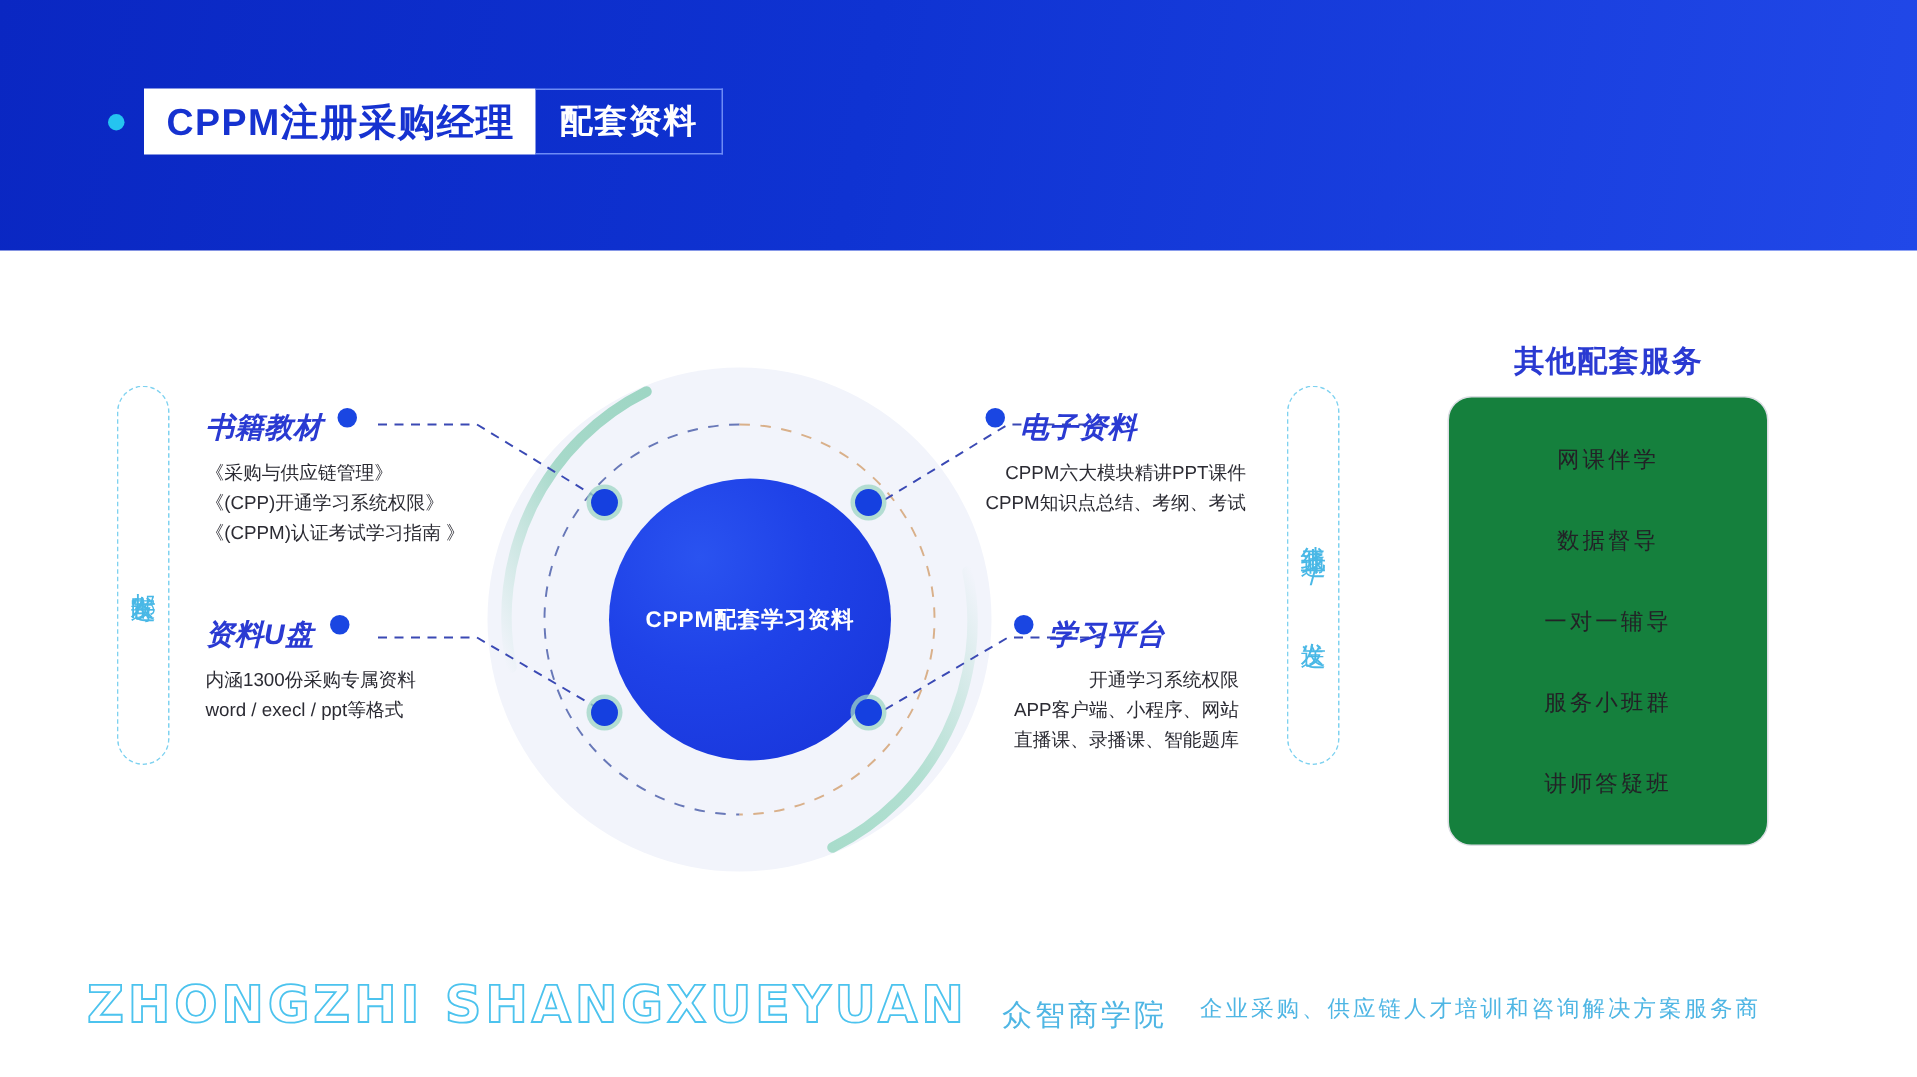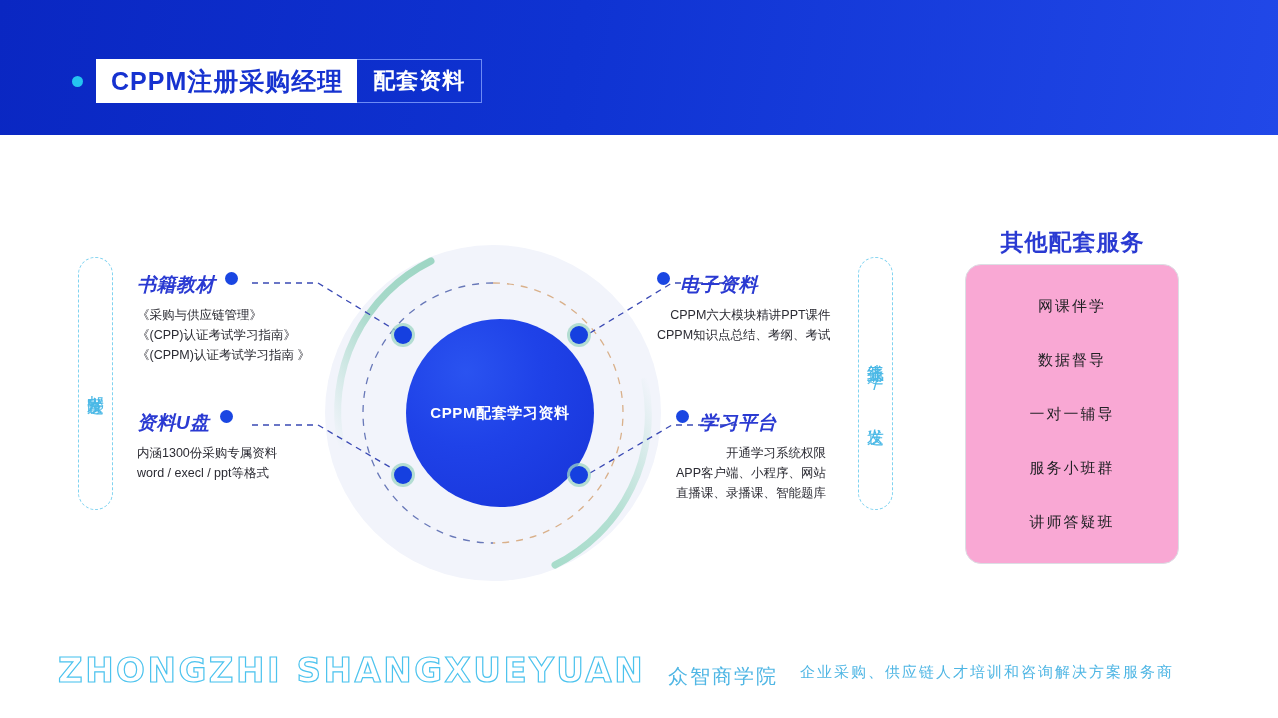--- a/index.html
+++ b/index.html
@@ -10,21 +10,21 @@
     width: 1278px; height: 718px;
     position: relative;
     overflow: hidden;
     font-family: "Liberation Sans", "DejaVu Sans", sans-serif;
     -webkit-font-smoothing: antialiased;
   }
 
   
   .header {
     position: absolute; left: 0; top: 0;
-    width: 1278px; height: 135px;
+    width: 1278px; height: 167px;
     background: linear-gradient(100deg, #0a27c2 0%, #0f33d2 45%, #2148e8 100%);
   }
   .header-bullet {
     position: absolute; left: 72px; top: 76px;
     width: 11px; height: 11px; border-radius: 50%;
     background: #25c4f0;
   }
   .title-wrap {
     position: absolute; left: 96px; top: 59px;
     display: flex; align-items: stretch; height: 44px;
@@ -117,27 +117,27 @@
 
   .blk-books    { left: 137px; top: 117px; }
   .blk-usb      { left: 137px; top: 255px; }
   .blk-elec     { left: 657px; top: 117px; }
   .blk-platform { left: 676px; top: 255px; }
 
   
   .svc-title {
     position: absolute; left: 965px; top: 72px; width: 215px;
     text-align: center;
-    color: #2a3ad2; font-size: 23px; font-weight: 700; letter-spacing: 1px;
+    color: #2a3ad2; font-size: 20px; font-weight: 700; letter-spacing: 1px;
   }
   .svc-card {
     position: absolute; left: 965px; top: 109px;
     width: 214px; height: 300px;
     border: 1px solid #dcdee4; border-radius: 16px;
-    background: #f9a8d4;
+    background: #15803d;
     box-sizing: border-box;
     display: flex; flex-direction: column;
     justify-content: space-around;
     align-items: center;
     padding: 14px 0;
   }
   .svc-item {
     font-size: 15px; color: #222226; letter-spacing: 2px;
   }
 
@@ -220,21 +220,21 @@
   <div class="pill pill-left">邮寄发送</div>
   <div class="pill pill-right">线上开通 / 发送</div>
 
   <div class="blk blk-left blk-books">
     <div class="blk-head">
       <span class="blk-title">书籍教材</span>
       <span class="dot"></span>
     </div>
     <div class="blk-lines">
       <div>《采购与供应链管理》</div>
-      <div>《(CPP)认证考试学习指南》</div>
+      <div>《(CPP)开通学习系统权限》</div>
       <div>《(CPPM)认证考试学习指南 》</div>
     </div>
   </div>
 
   <div class="blk blk-left blk-usb">
     <div class="blk-head">
       <span class="blk-title">资料U盘</span>
       <span class="dot"></span>
     </div>
     <div class="blk-lines">

